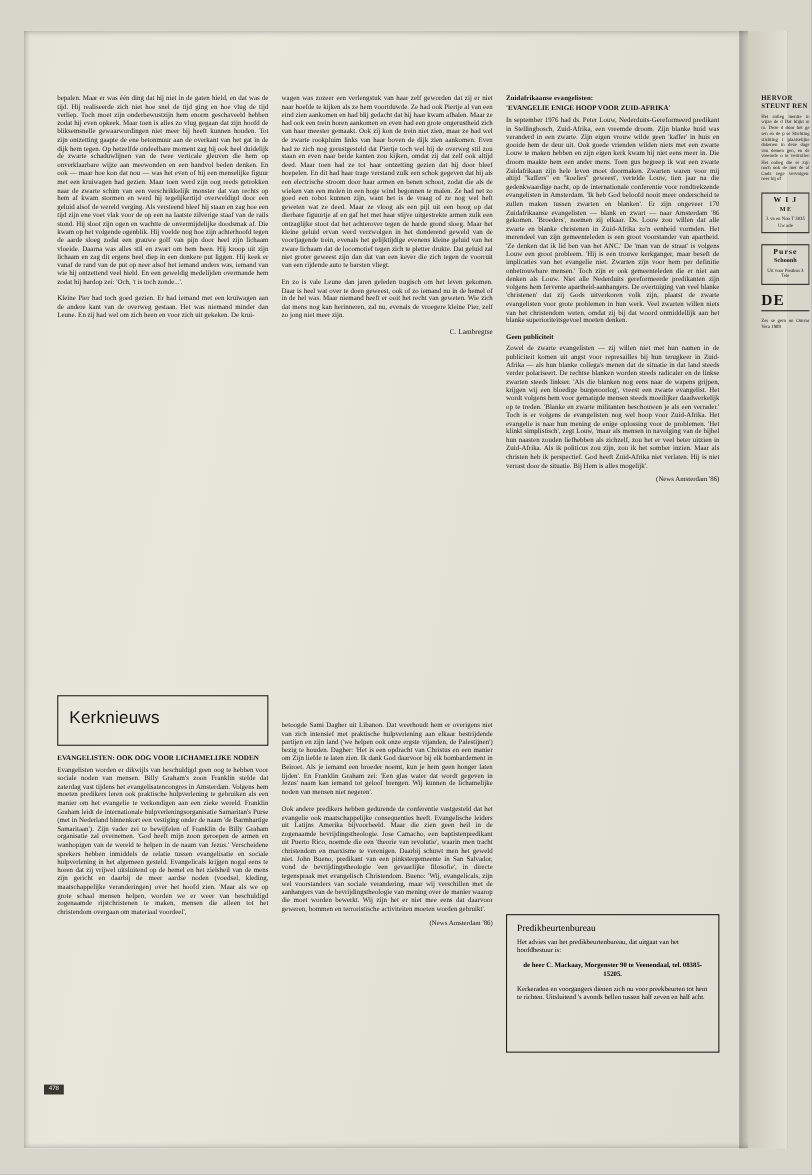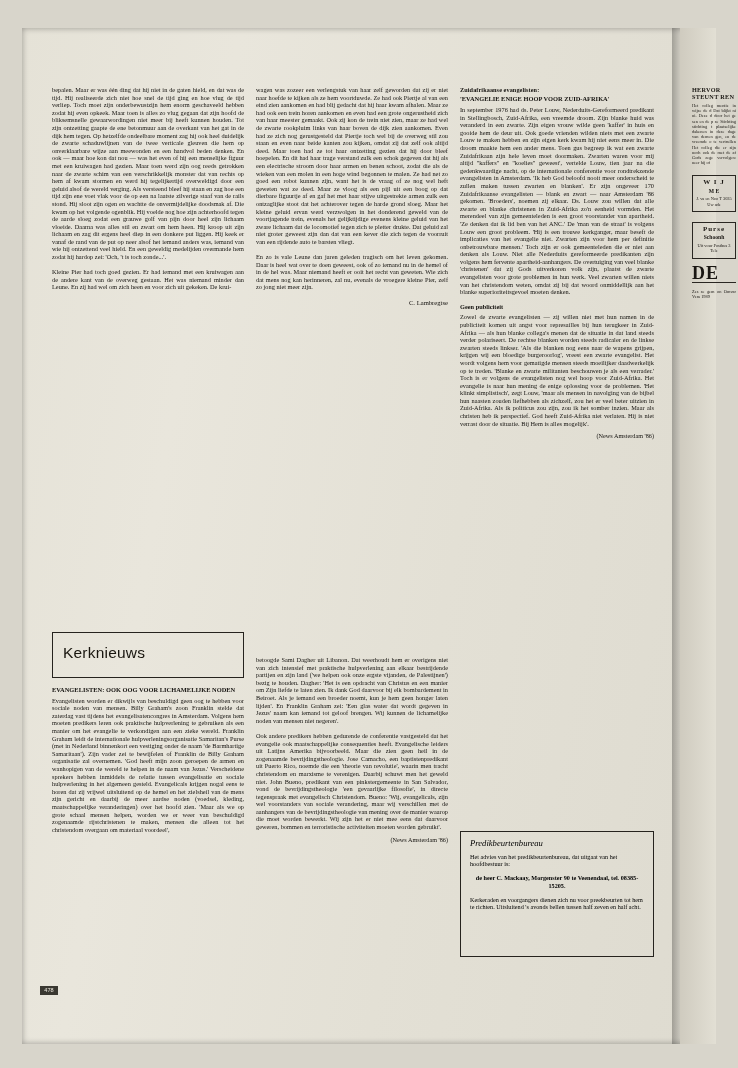--- a/index.html
+++ b/index.html
@@ -128,21 +128,20 @@
     box-sizing: border-box;
     padding: 8px 9px;
     font-size: 6.2px;
     line-height: 7.6px;
   }
   .predik-box h4 {
     margin: 0 0 5px 0;
     font-size: 8.6px;
     font-weight: normal;
     font-family: "Liberation Serif", serif;
-    font-style: italic;
   }
   .predik-box .addr {
     text-align: center;
     font-weight: bold;
     margin: 6px 0 6px 0;
     line-height: 8px;
   }
 
   .pagenum {
     position: absolute;
@@ -191,21 +190,21 @@
     font-weight: bold;
     letter-spacing: 1px;
     margin-bottom: 3px;
   }
   .rbox .mid {
     font-size: 5.6px;
     font-weight: bold;
     margin-bottom: 2px;
   }
   .rad-de {
-    font-size: 18px;
+    font-size: 14px;
     font-weight: bold;
     letter-spacing: 1px;
     margin-top: 12px;
   }
   .rline { border-top: 1px solid #2a2722; margin: 6px 0; }
 </style>
 </head>
 <body>
 
 <div class="page">

